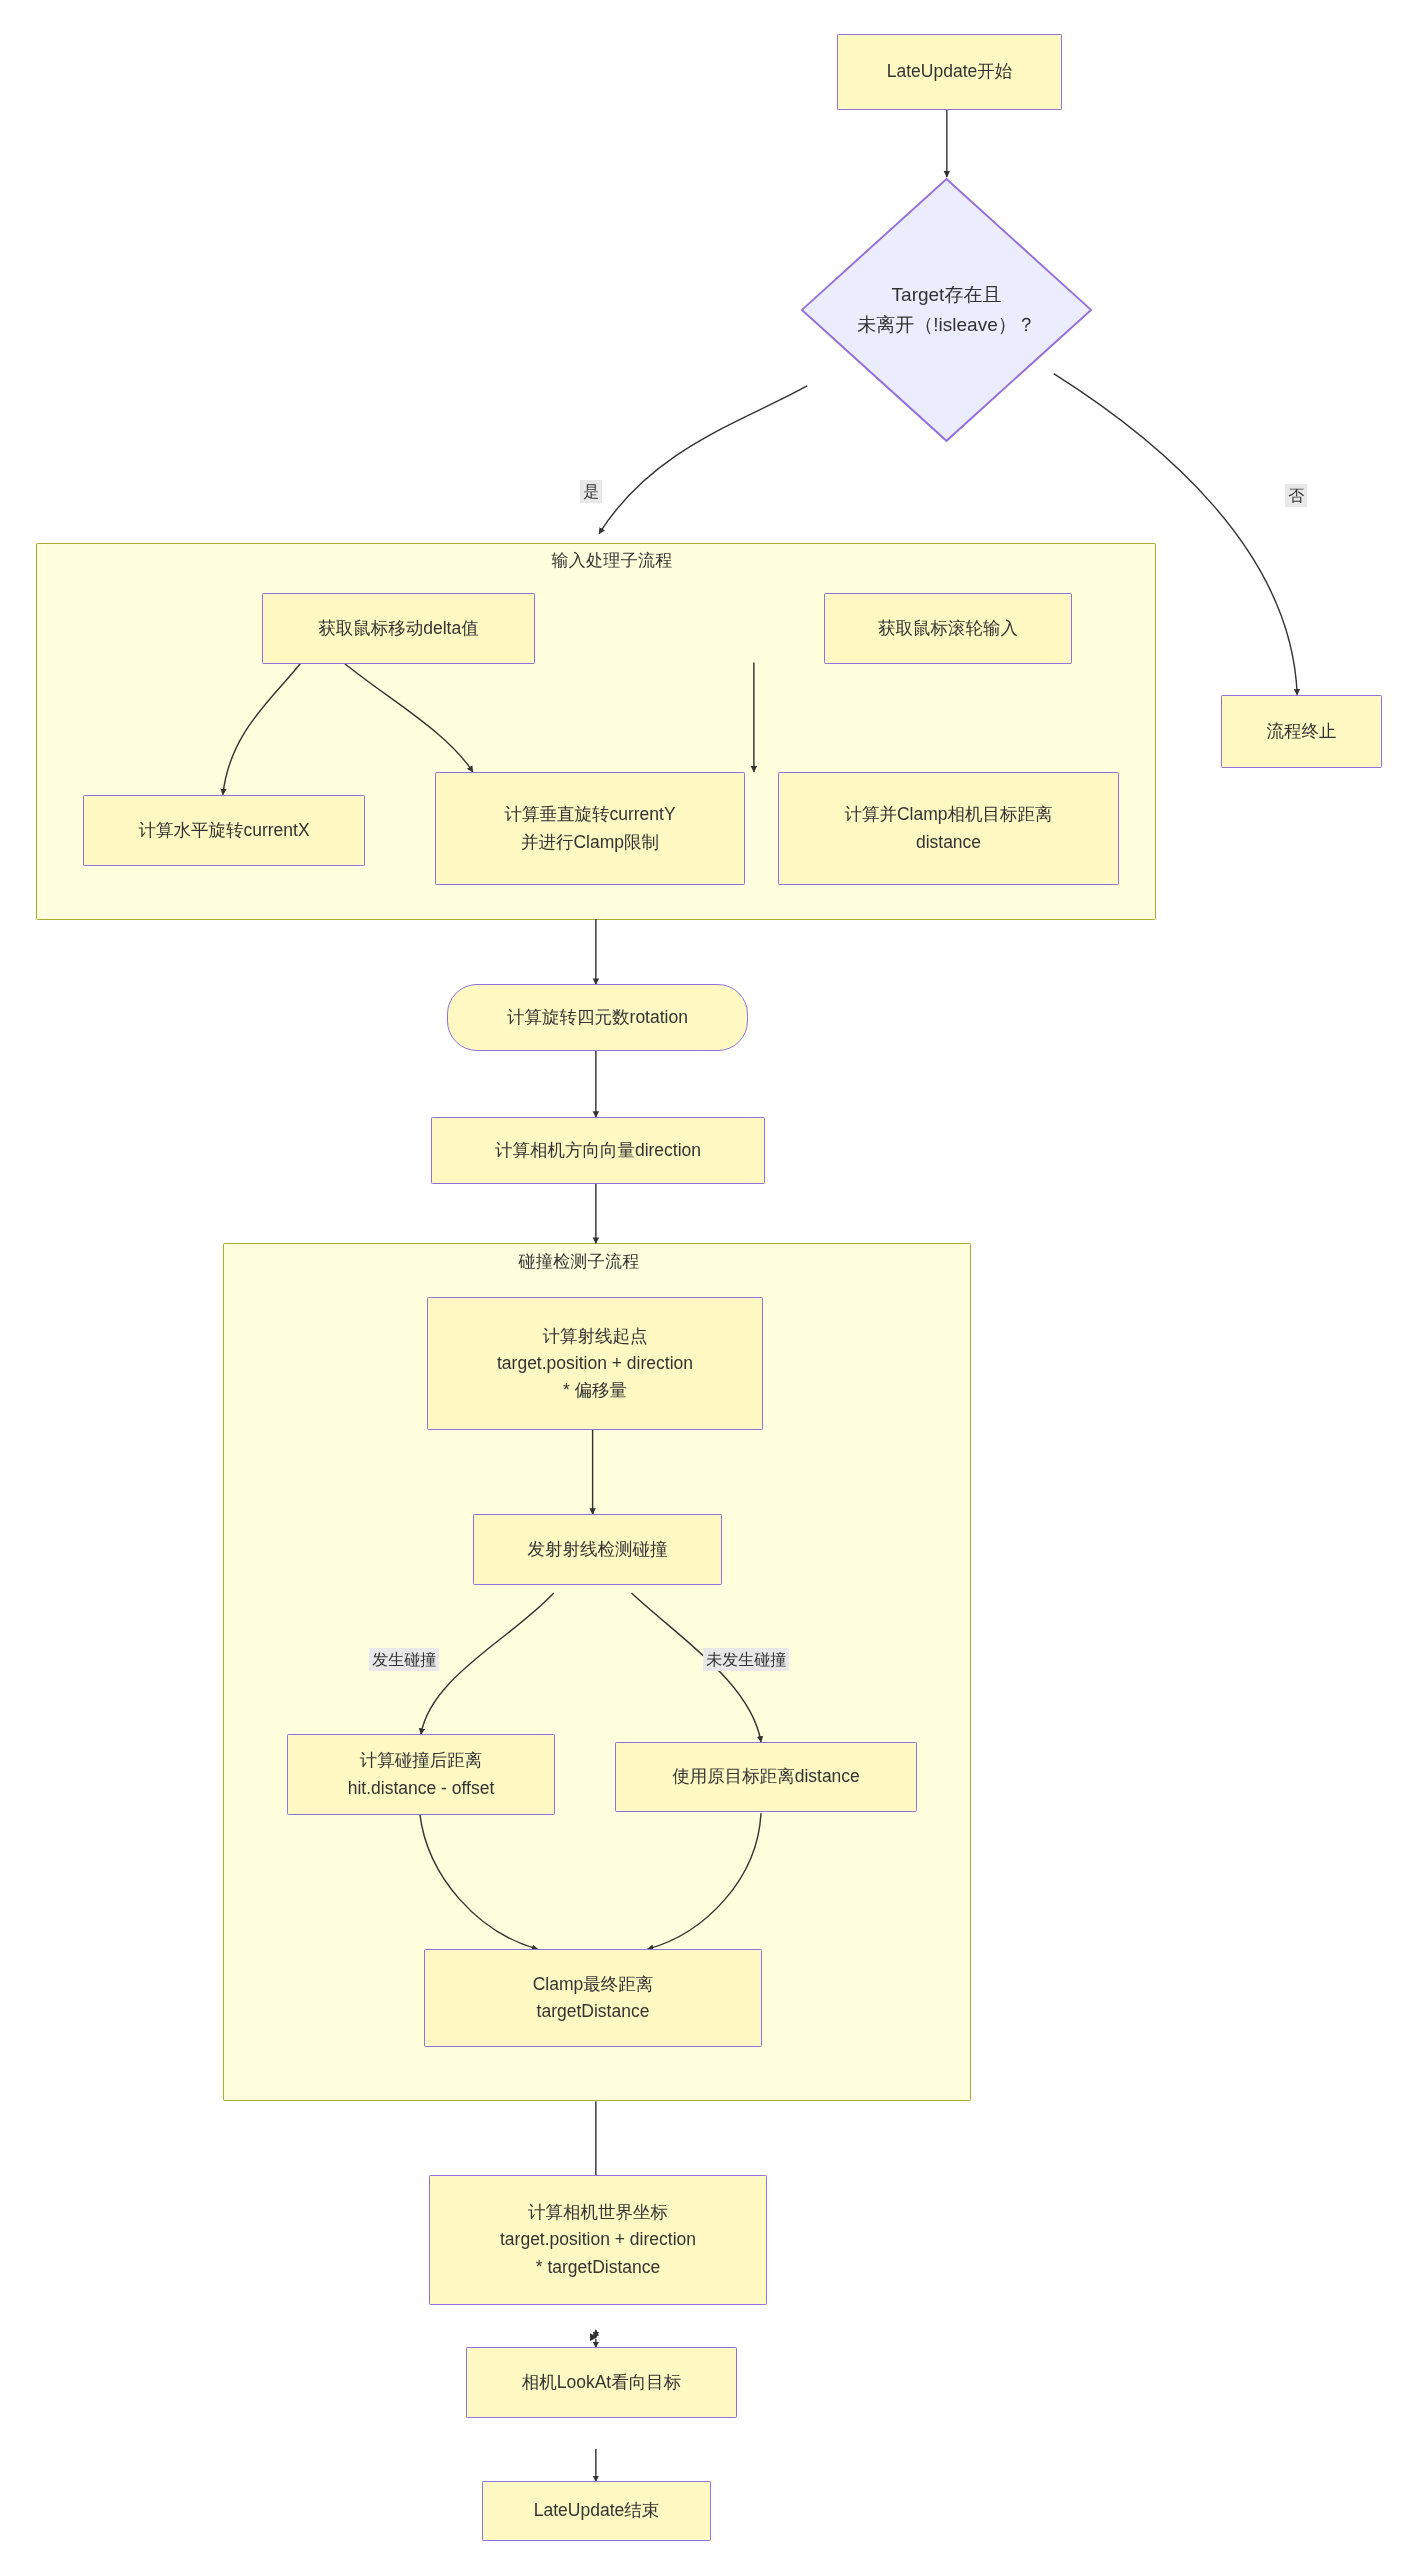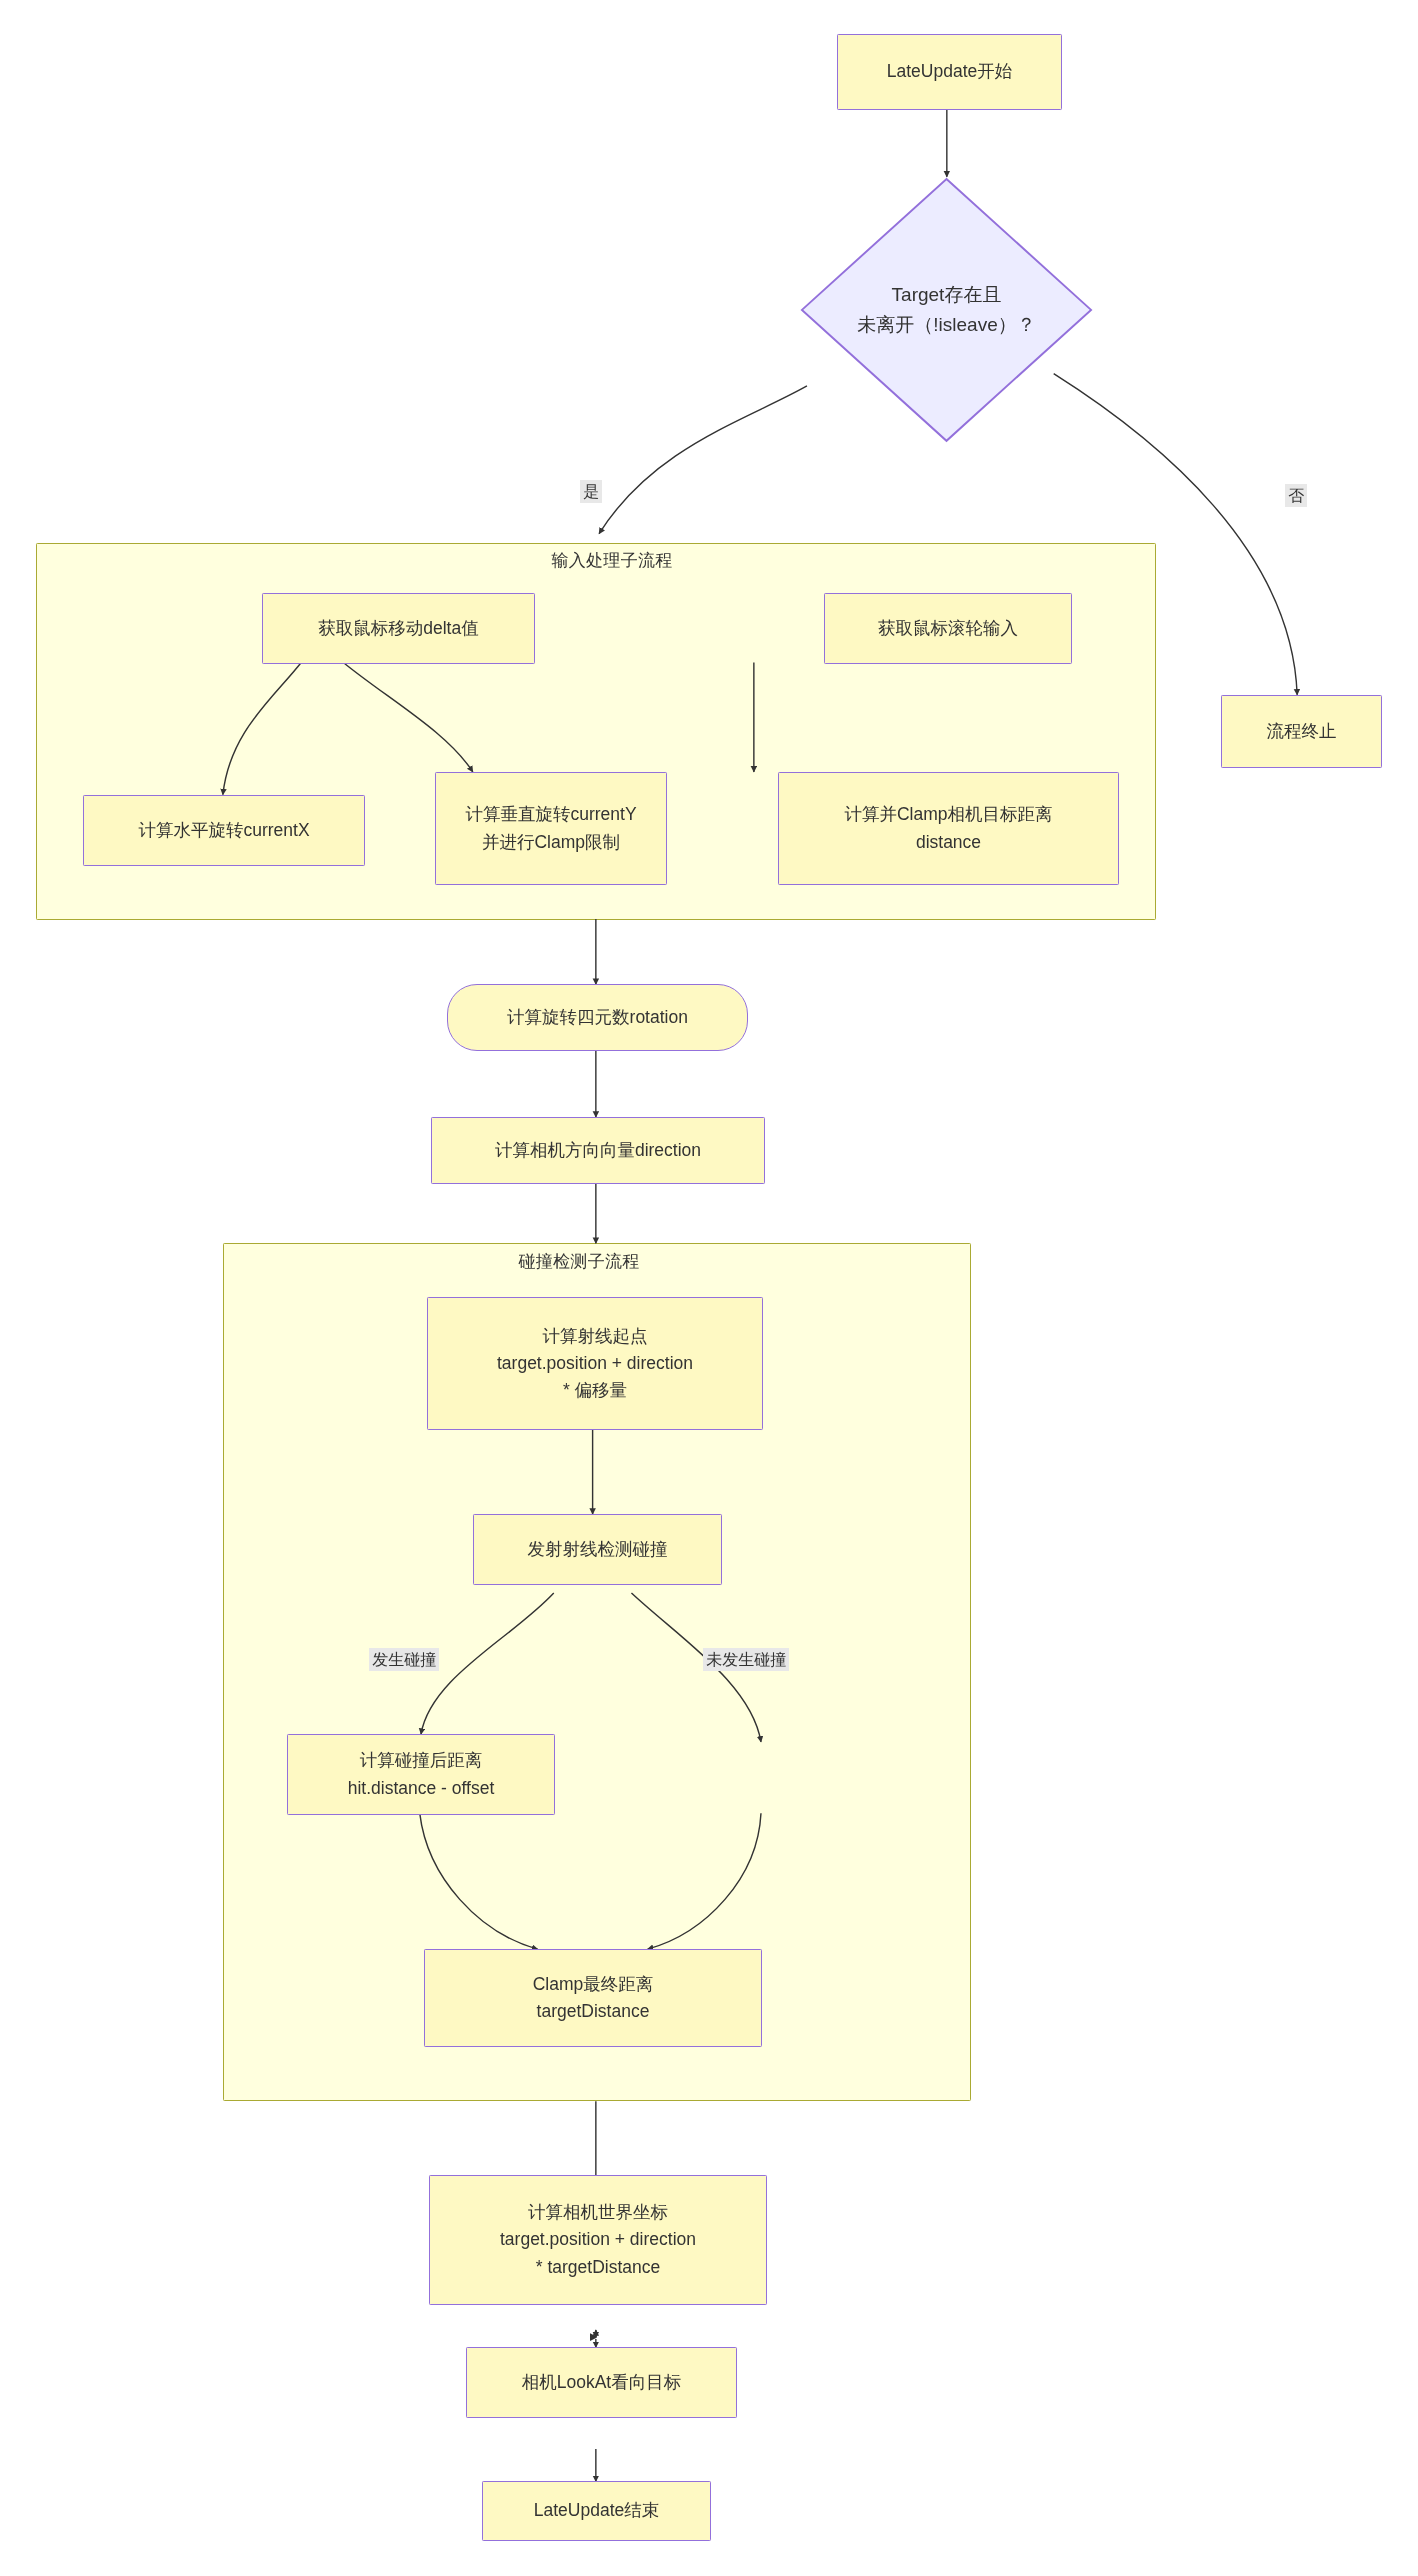--- a/index.html
+++ b/index.html
@@ -203,21 +203,21 @@
         <div>获取鼠标滚轮输入</div>
       </div>
   </div>
 
   <div class="node" style="left:83px; top:795px; width:282px; height:71px;">
     <div class="lines">
         <div>计算水平旋转currentX</div>
       </div>
   </div>
 
-  <div class="node" style="left:435px; top:772px; width:232px; height:113px;">
+  <div class="node" style="left:435px; top:772px; width:310px; height:113px;">
     <div class="lines">
       <div>计算垂直旋转currentY</div>
       <div>并进行Clamp限制</div>
     </div>
   </div>
 
   <div class="node" style="left:778px; top:772px; width:341px; height:113px;">
     <div class="lines">
       <div>计算并Clamp相机目标距离</div>
       <div>distance</div>
@@ -250,20 +250,25 @@
       </div>
   </div>
 
   <div class="node" style="left:287px; top:1734px; width:268px; height:81px;">
     <div class="lines">
       <div>计算碰撞后距离</div>
       <div>hit.distance - offset</div>
     </div>
   </div>
 
+  <div class="node" style="left:615px; top:1742px; width:302px; height:70px;">
+    <div class="lines">
+        <div>使用原目标距离distance</div>
+      </div>
+  </div>
 
   <div class="node" style="left:424px; top:1949px; width:338px; height:98px;">
     <div class="lines">
       <div>Clamp最终距离</div>
       <div>targetDistance</div>
     </div>
   </div>
 
   <div class="node" style="left:429px; top:2175px; width:338px; height:130px;">
     <div class="lines">

